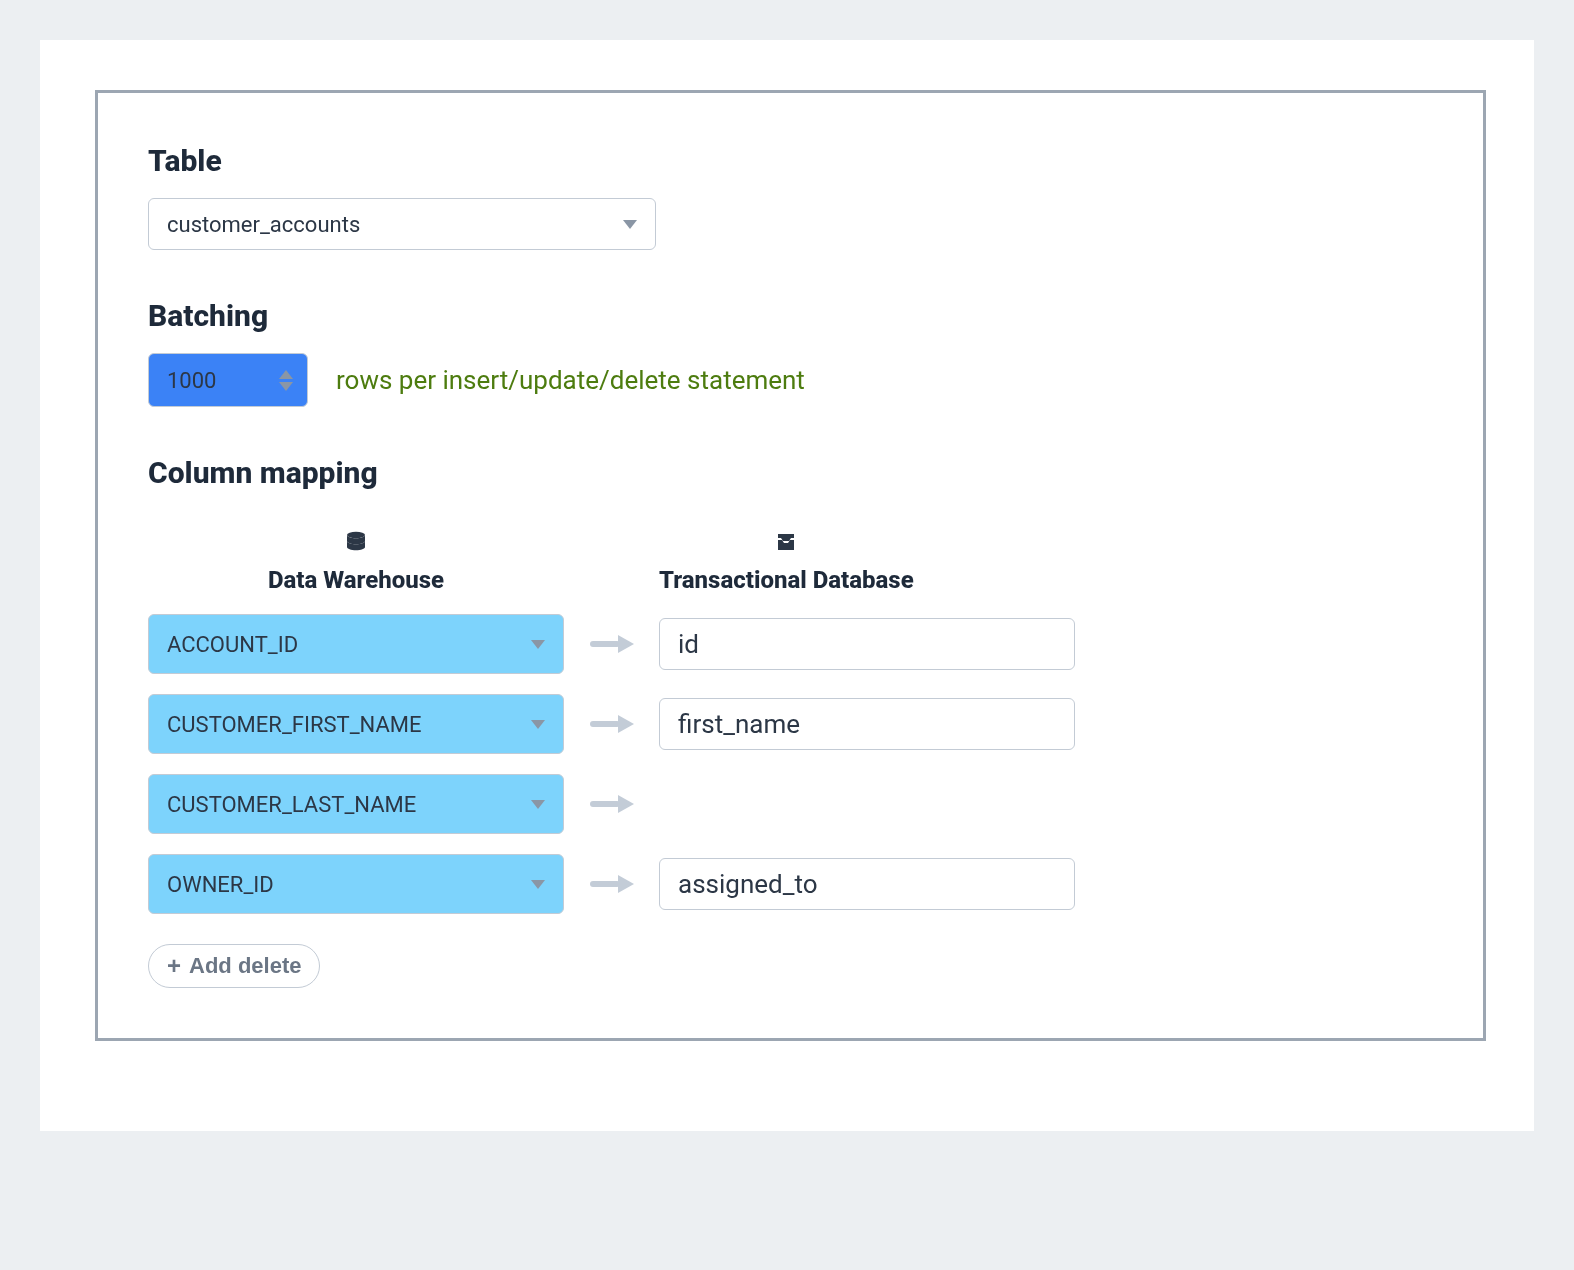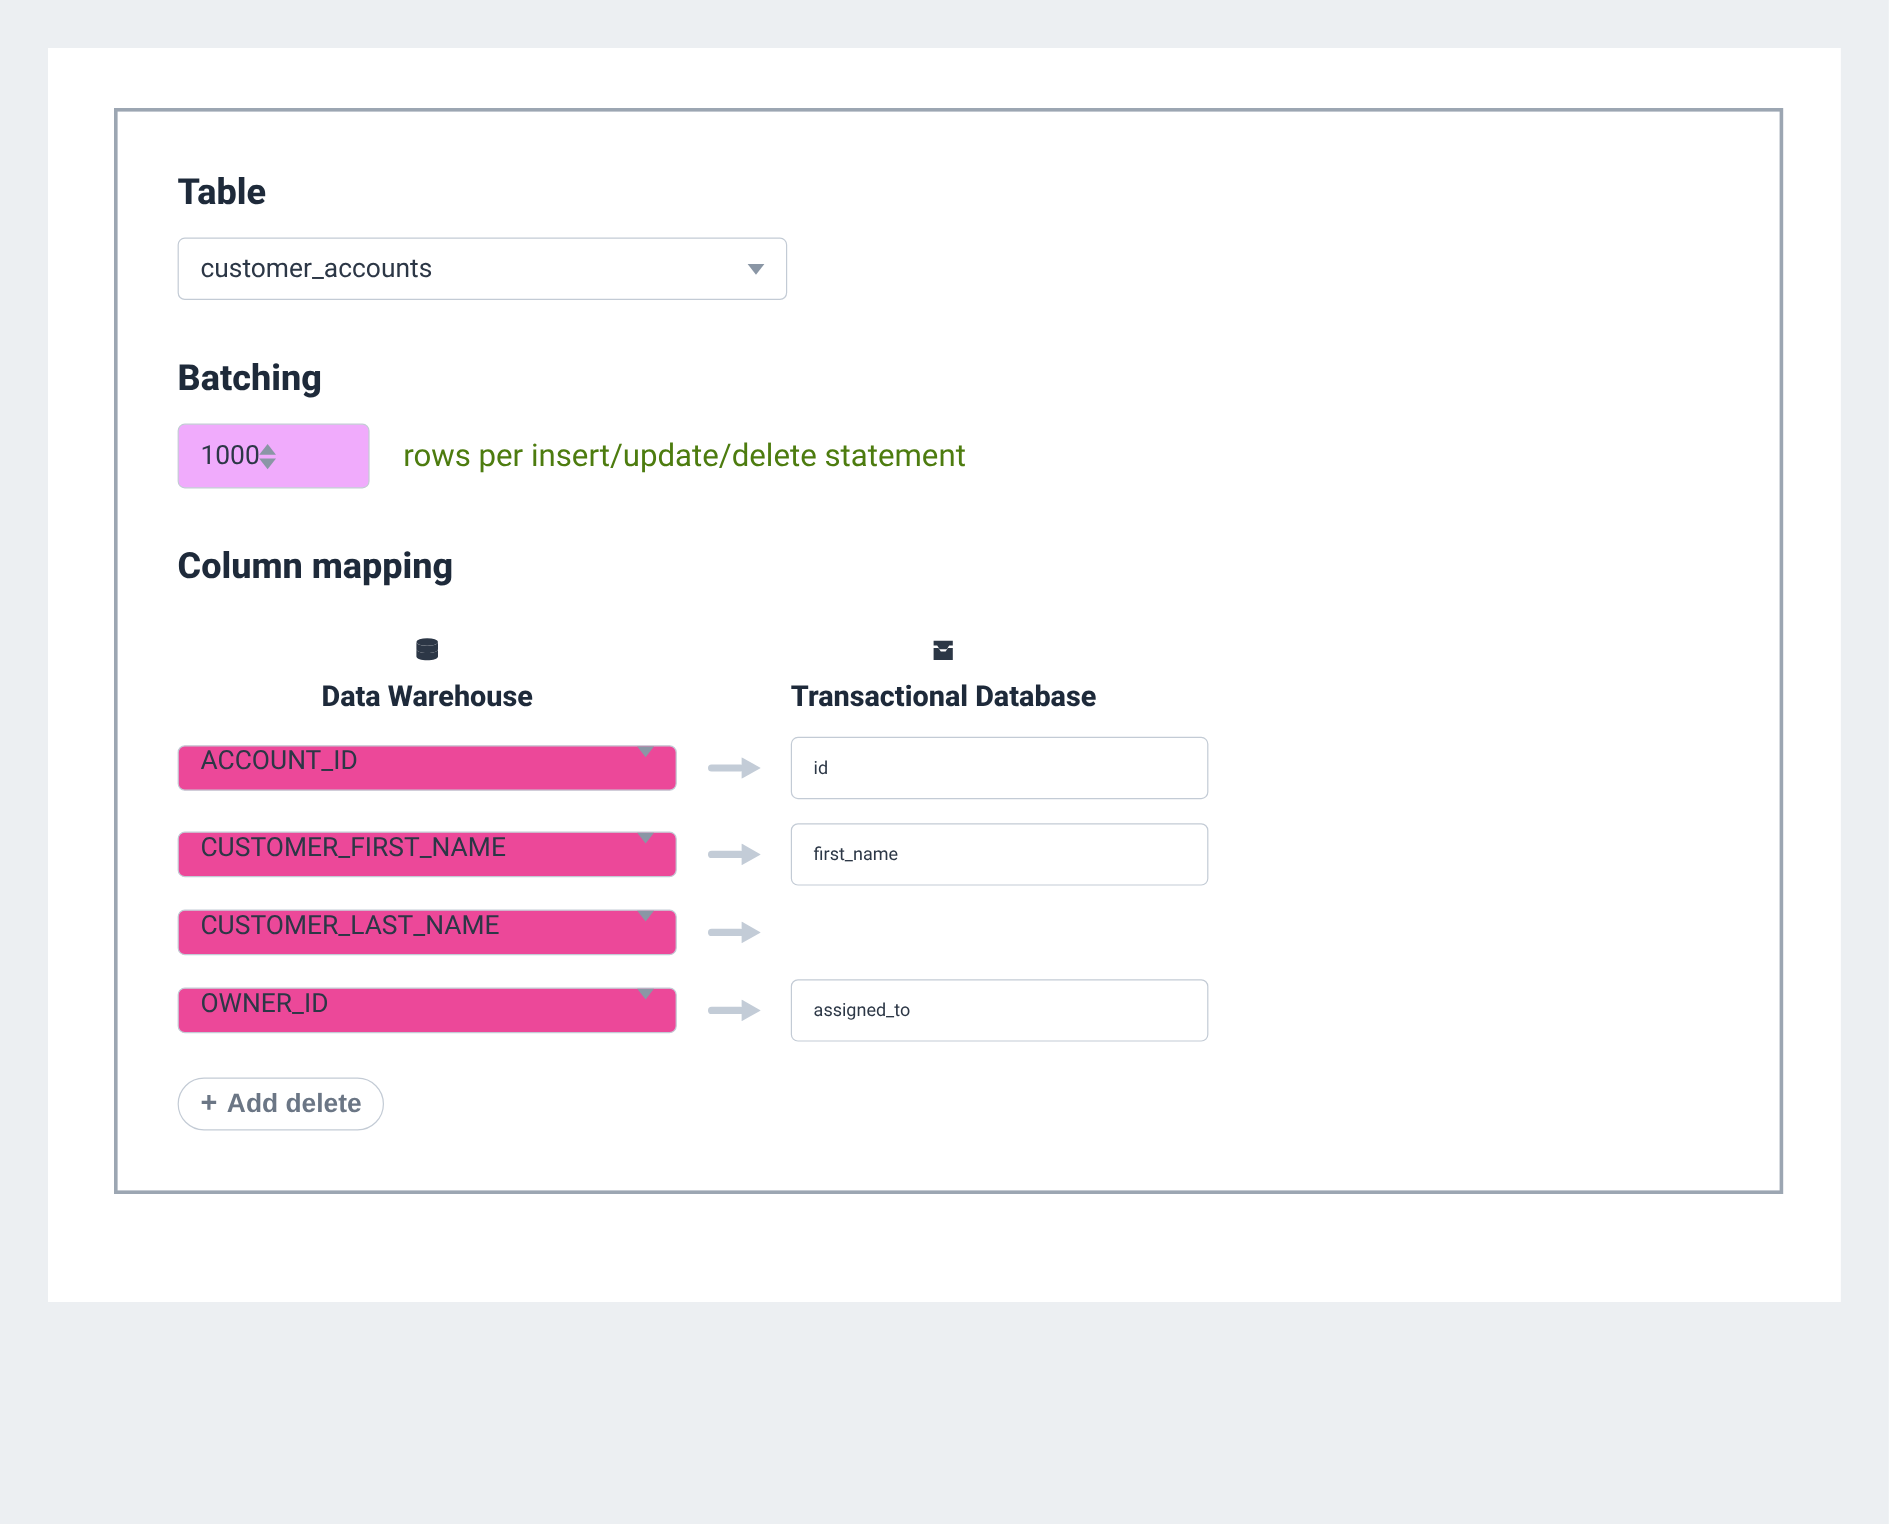--- a/index.html
+++ b/index.html
@@ -45,26 +45,27 @@
       border-top: 9px solid #8a96a5;
     }
     .batching-row {
       display: flex;
       align-items: center;
       gap: 28px;
     }
     .stepper {
       display: flex;
       align-items: center;
+      justify-content: space-between;
       border: 1px solid #c3cbd5;
       border-radius: 6px;
       width: 160px;
       height: 54px;
       padding: 0 14px 0 18px;
-      background: #f0abfc;
+      background: #3b82f6;
     }
     .stepper-value {
       color: #2c3746;
       font-size: 22px;
     }
     .stepper-arrows {
       display: flex;
       flex-direction: column;
       gap: 3px;
       cursor: pointer;
@@ -102,44 +103,45 @@
     }
     .col-header.left { width: 416px; }
     .arrow-gap { width: 95px; }
     .mapping-row {
       display: flex;
       align-items: center;
       margin-top: 20px;
     }
     .src-select {
       display: flex;
+      align-items: center;
       justify-content: space-between;
       border: 1px solid #c3cbd5;
       border-radius: 6px;
       width: 416px;
-      height: 38px;
+      height: 60px;
       padding: 0 18px;
       color: #2c3746;
       font-size: 22px;
-      background: #ec4899;
+      background: #7dd3fc;
       cursor: pointer;
     }
     .arrow-cell {
       width: 95px;
       display: flex;
       justify-content: center;
     }
     .dst-input {
       border: 1px solid #c3cbd5;
       border-radius: 6px;
-      width: 348px;
+      width: 416px;
       height: 52px;
       padding: 0 18px;
       color: #2c3746;
-      font-size: 15px;
+      font-size: 26px;
       background: #fff;
       font-family: inherit;
       outline: none;
     }
     .add-btn {
       margin-top: 30px;
       display: inline-flex;
       align-items: center;
       gap: 8px;
       border: 1px solid #c3cbd5;

